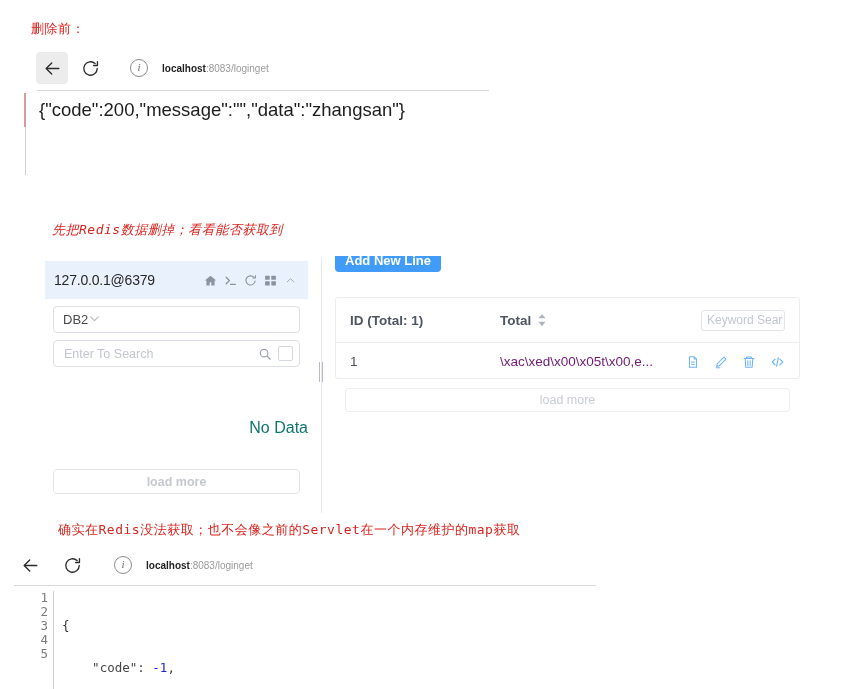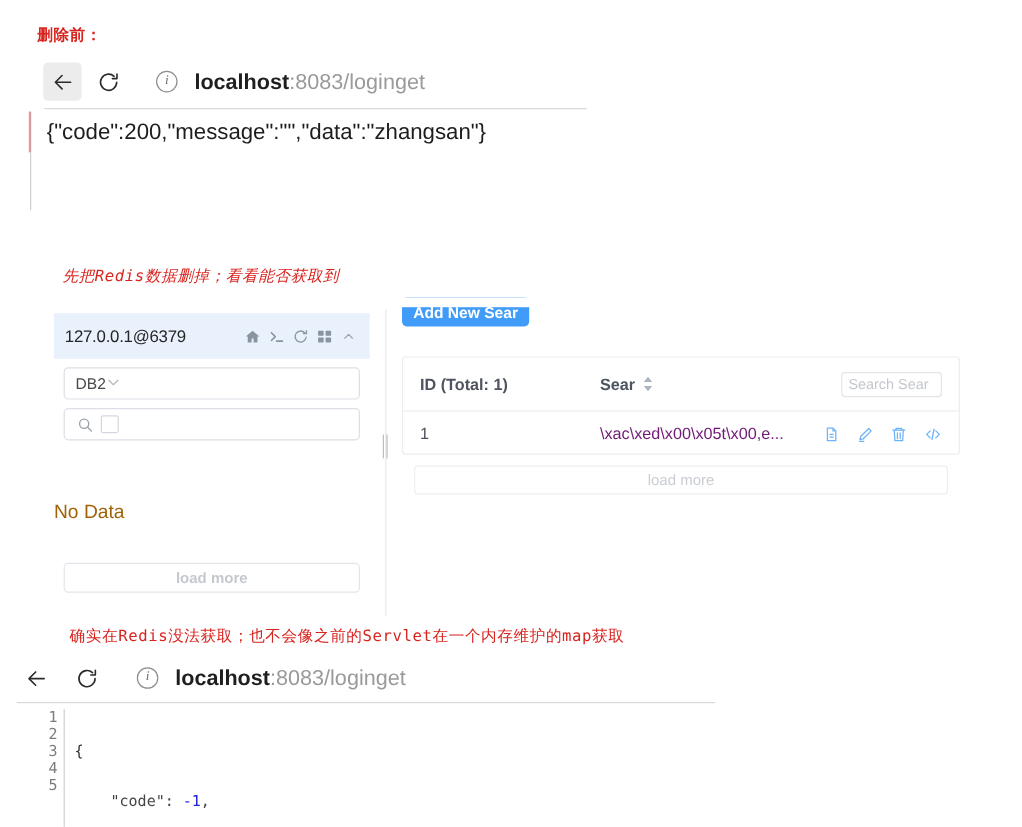--- a/index.html
+++ b/index.html
@@ -64,21 +64,21 @@
     color: #6b6b6b;
     font-size: 11px;
     line-height: 15px;
     text-align: center;
     font-family: "Liberation Serif", serif;
     font-style: italic;
     flex: none;
   }
   .url {
     margin-left: 14px;
-    font-size: 18px;
+    font-size: 10px;
     color: #9a9a9a;
     white-space: nowrap;
   }
   .url b { color: #1f1f1f; font-weight: 600; }
 
   .page-sep { background: #d9d9d9; height: 1px; }
 
   
   #page1-body {
     background: #ffffff;
@@ -166,22 +166,22 @@
     font-size: 12.5px;
     color: #c2c6cd;
   }
   .search-box .mag { color: #9aa0a8; margin-right: 6px; display: flex; }
   .search-box .chk {
     width: 13px; height: 13px;
     border: 1px solid #d4d8de;
     border-radius: 2px;
   }
   .no-data {
-    text-align: left;
-    color: #a16207;
+    text-align: right;
+    color: #0f766e;
     font-size: 16px;
   }
   .load-row {
     display: flex;
     gap: 9px;
     padding: 0 8px;
     box-sizing: border-box;
   }
   .btn {
     height: 25px;
@@ -323,21 +323,21 @@
     padding-left: 8px;
     white-space: pre;
     color: #333333;
   }
   .jk { color: #444444; }
   .jnum { color: #2020dd; }
 </style>
 </head>
 <body>
 
-<div class="abs annot" style="left:31px; top:20px;font-weight:bold;">删除前：</div>
+<div class="abs annot" style="left:31px; top:20px;">删除前：</div>
 
 <div class="abs" style="left:31px; top:47px; width:458px; height:130px;">
 
   <div class="browser-bar" style="width:458px; height:42px; padding:0 5px;">
     <div class="nav-btn active-bg">
       <svg width="19" height="19" viewBox="0 0 24 24" fill="none" stroke="#2b2b2b" stroke-width="1.7" stroke-linecap="round" stroke-linejoin="round">
         <line x1="20" y1="12" x2="5" y2="12"></line>
         <polyline points="11 19 4 12 11 5"></polyline>
       </svg>
     </div>
@@ -409,20 +409,21 @@
       <span class="chev">
         <svg width="13" height="13" viewBox="0 0 24 24" fill="none" stroke="#b6bcc6" stroke-width="2" stroke-linecap="round" stroke-linejoin="round">
           <polyline points="5 9 12 16 19 9"></polyline>
         </svg>
       </span>
     </div>
   </div>
 
   <div class="search-row" style="width:263px;">
     <div class="search-box">
+      <span class="ph">Enter To Search</span>
       <span class="mag">
         <svg width="14" height="14" viewBox="0 0 24 24" fill="none" stroke="#9aa0a8" stroke-width="1.9" stroke-linecap="round">
           <circle cx="10.5" cy="10.5" r="6.5"></circle>
           <line x1="15.6" y1="15.6" x2="21" y2="21"></line>
         </svg>
       </span>
       <span class="chk"></span>
     </div>
   </div>
 
@@ -434,39 +435,39 @@
     </div>
   </div>
 </div>
 
 <div class="abs splitter" style="left:321px; top:258px; height:255px;"></div>
 <div class="abs split-grip" style="left:319px; top:362px;"></div>
 
 <div class="abs" style="left:335px; top:248px; width:465px; height:165px;">
 
   <div class="abs add-line-btn" style="left:0; top:0; width:106px; height:24px;">
-    <span>Add New Sear</span>
+    <span>Add New Line</span>
   </div>
 
   <div class="abs mask-white" style="left:-2px; top:0; width:112px; height:8px;"></div>
 
   <div class="abs tbl" style="left:0; top:49px; width:465px; height:82px;">
     <div class="tbl-head">
       <div class="th id">ID (Total: 1)</div>
       <div class="th val">
-        <span>Sear</span>
+        <span>Total</span>
         <span class="sorter">
           <svg width="10" height="14" viewBox="0 0 10 16" fill="#aeb4bd">
             <polygon points="5,1 9,6 1,6"></polygon>
             <polygon points="5,15 9,10 1,10"></polygon>
           </svg>
         </span>
       </div>
       <div class="kw-input">
-        <span>Search Sear</span>
+        <span>Keyword Sear</span>
       </div>
     </div>
 
     <div class="tbl-row">
       <div class="td id">1</div>
       <div class="td val">\xac\xed\x00\x05t\x00,e...</div>
       <div class="row-actions">
         <span>
           <svg width="14" height="14" viewBox="0 0 24 24" fill="none" stroke="#6cb4fa" stroke-width="1.8" stroke-linejoin="round">
             <path d="M14 3H6v18h12V7z"></path>

